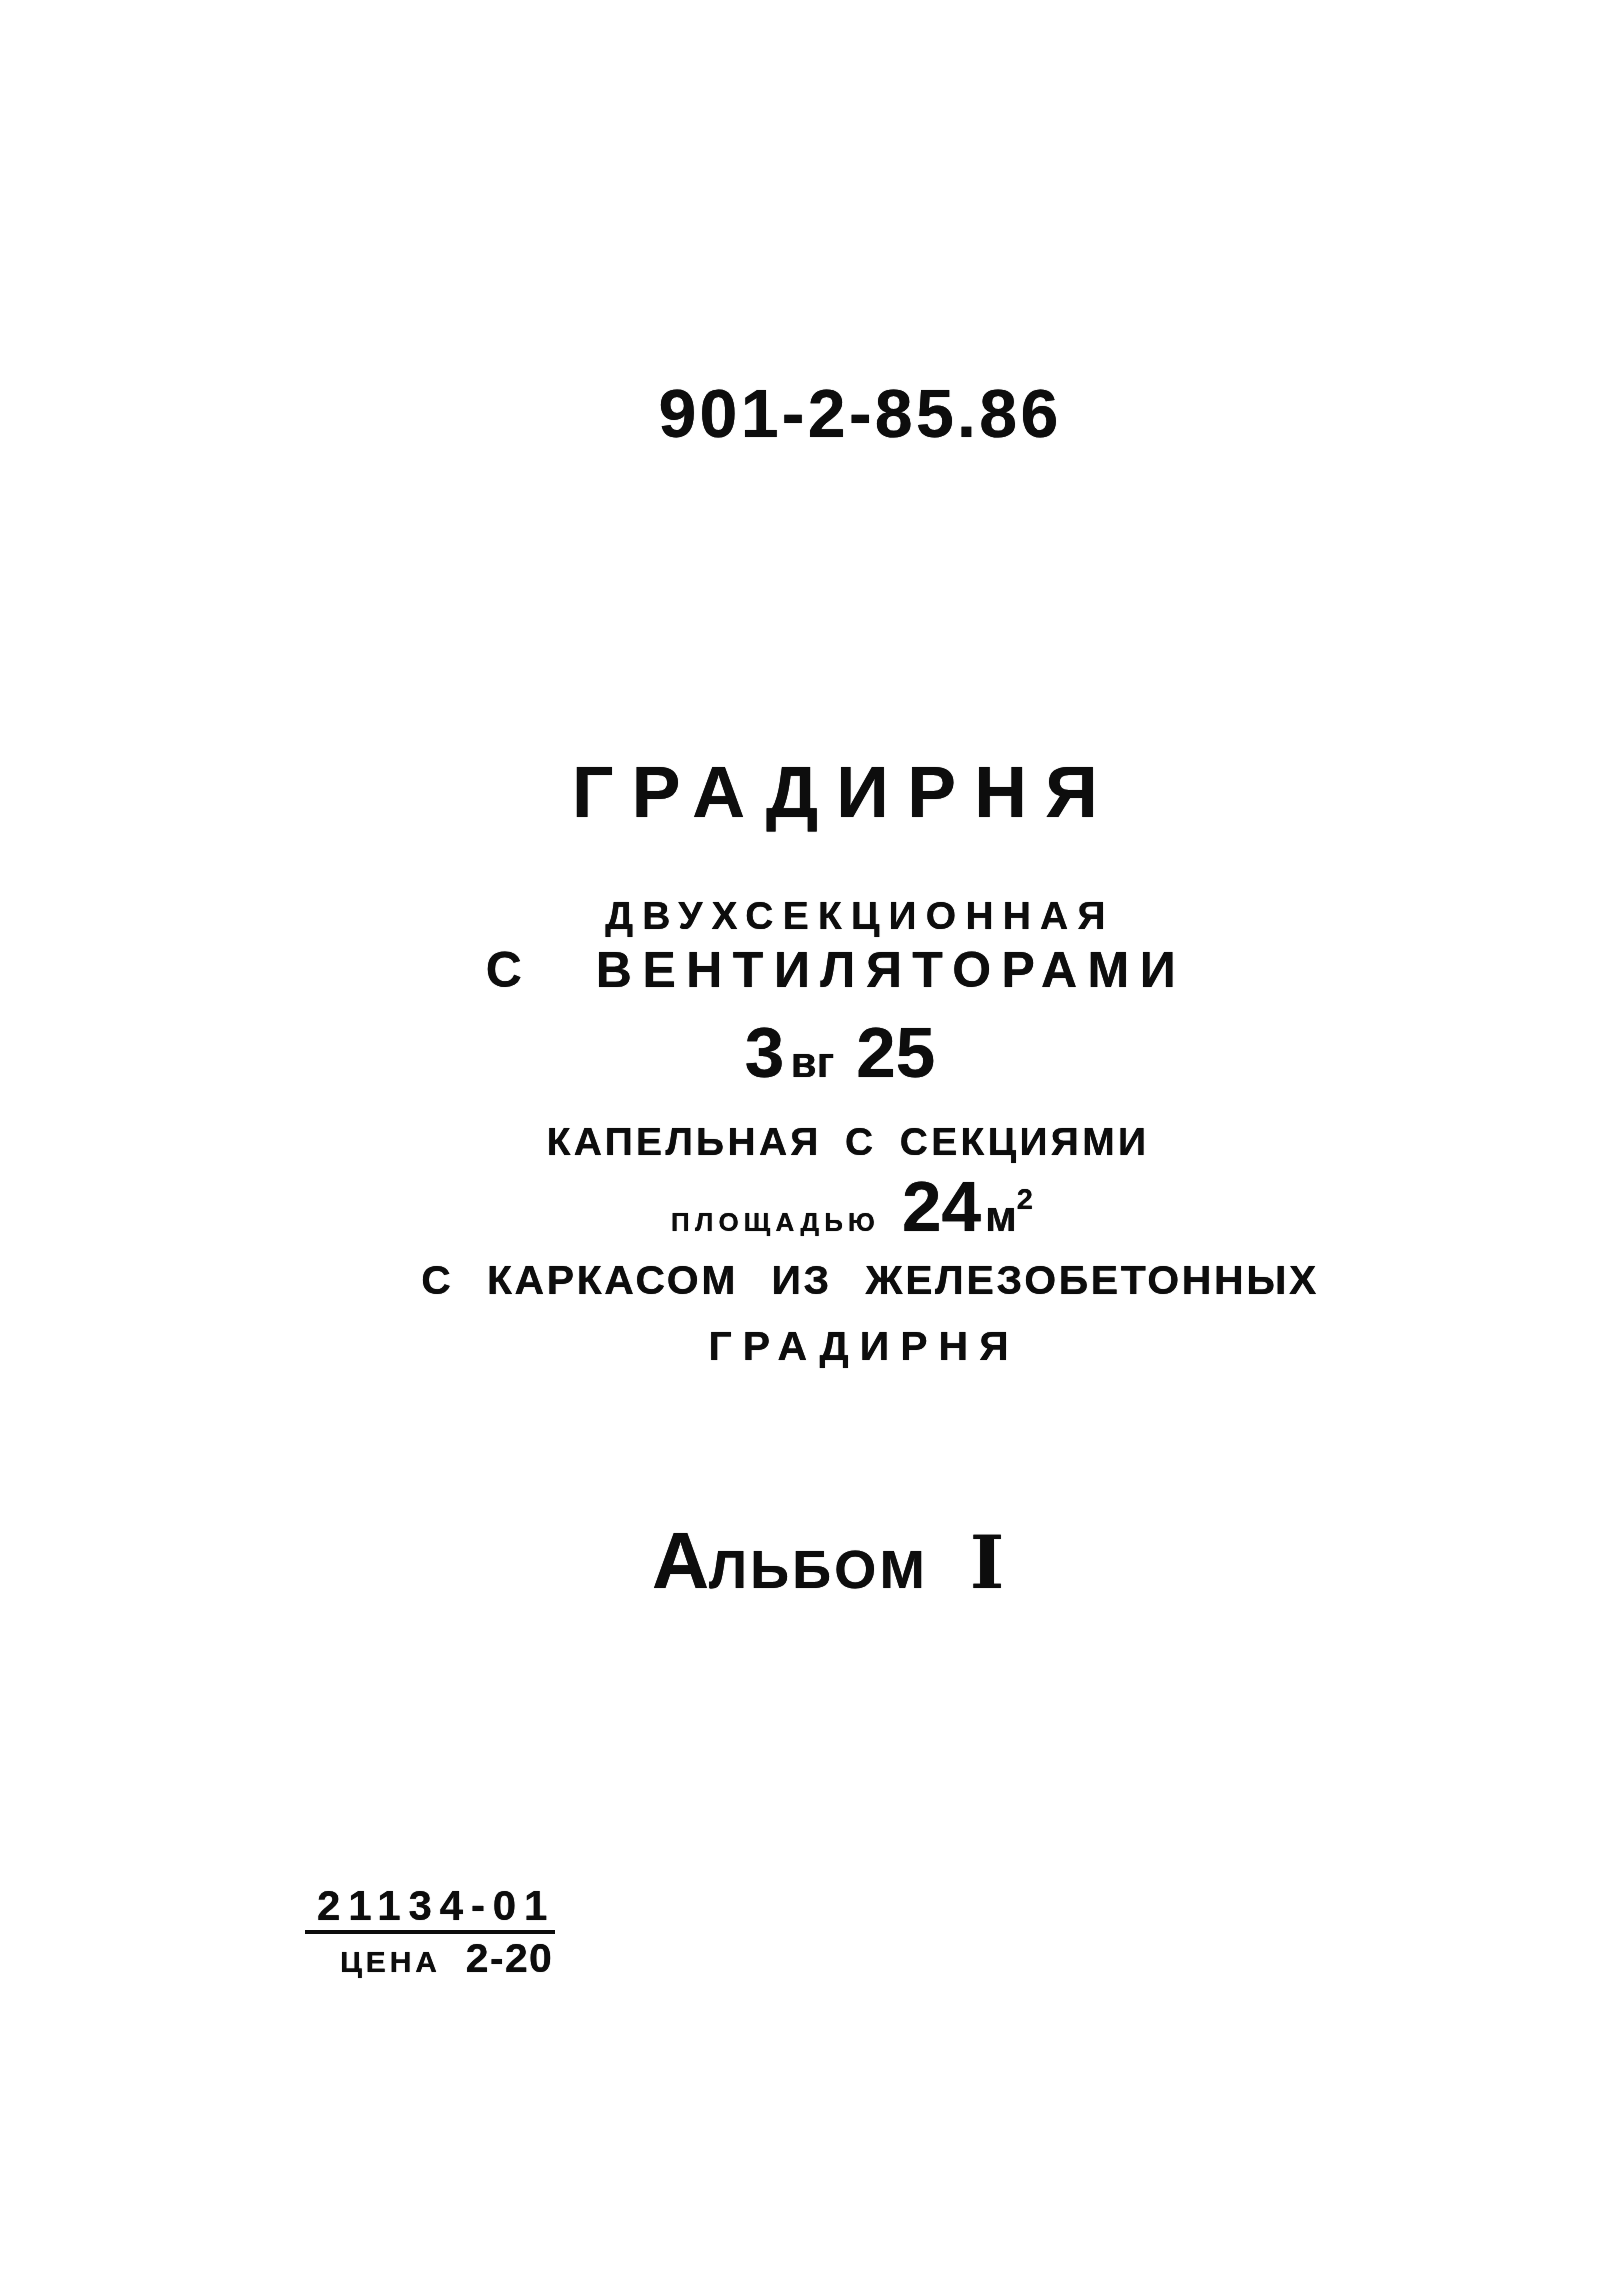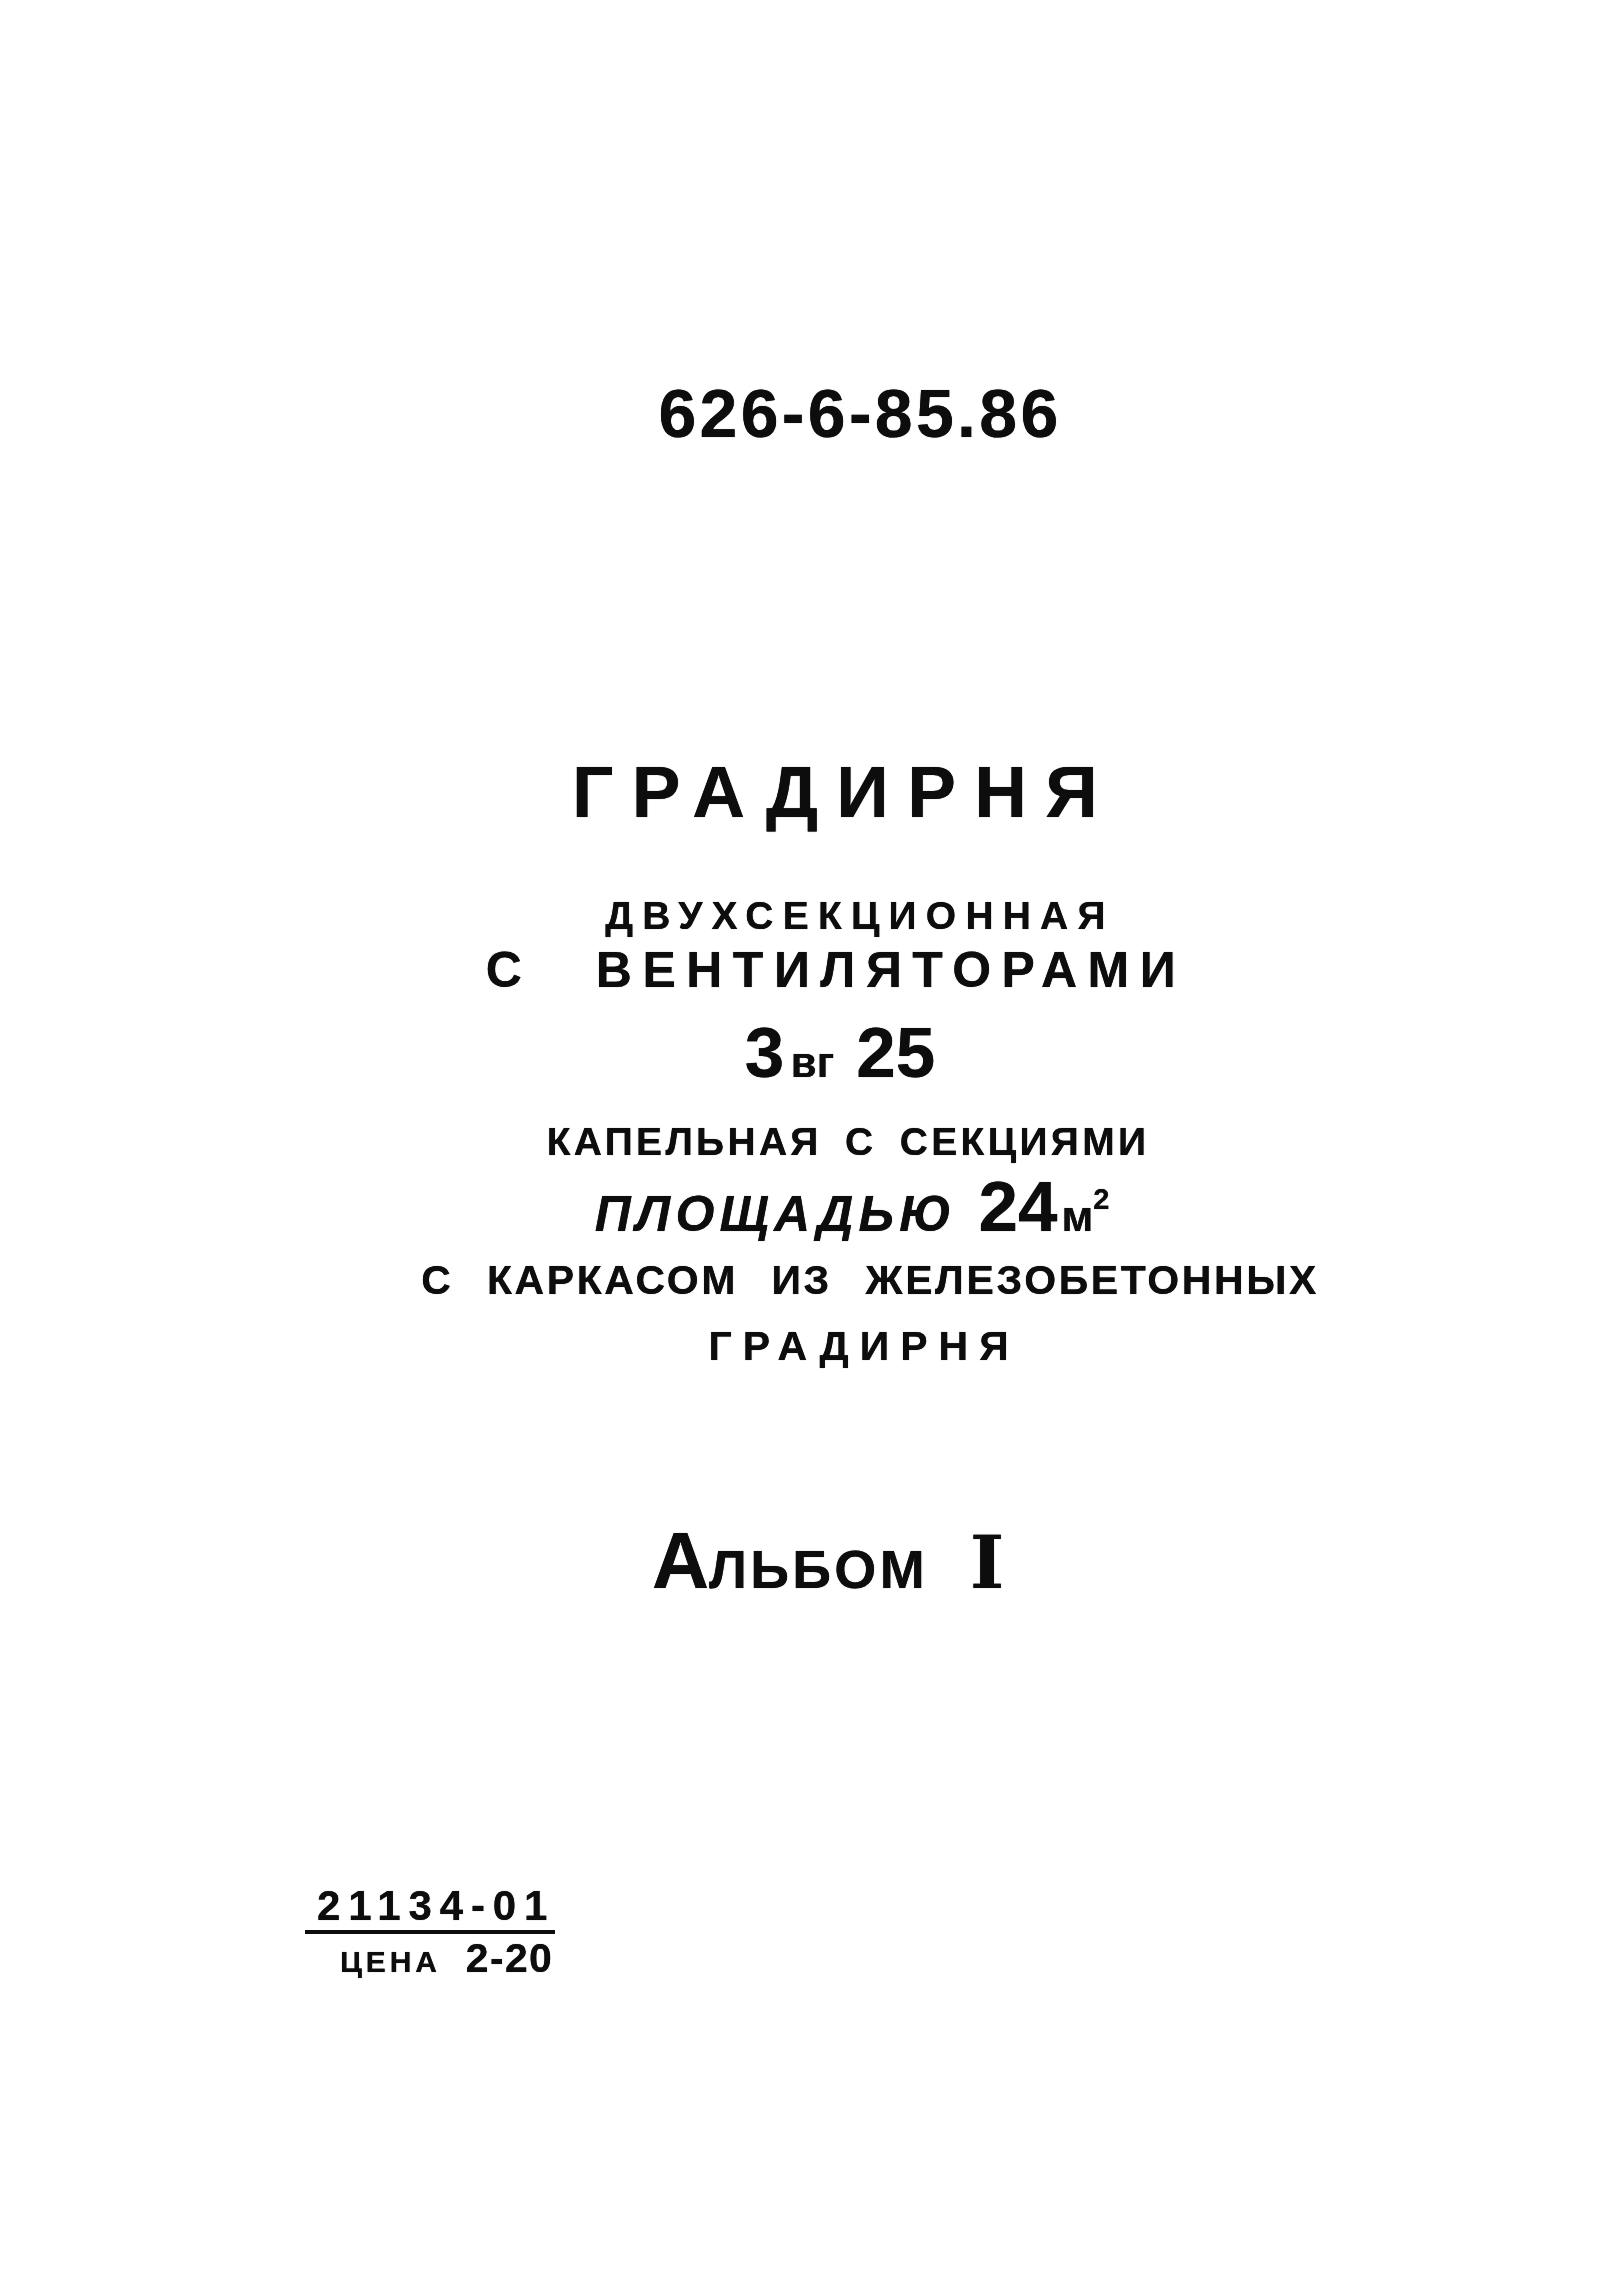--- a/index.html
+++ b/index.html
@@ -35,21 +35,21 @@
   .line-sections   { top: 872px; left: 860px; font-size: 39px;  letter-spacing: 9.2px; margin-top: 24px; }
   .line-fans       { top: 945px; left: 836px; font-size: 50px;  letter-spacing: 10.5px; word-spacing: 39px; }
 
   .fan-model       { top: 1017px; left: 840px; font-size: 71px; }
   .fan-model .mid  { font-size: 42px; margin-left: 6.5px; }
   .fan-model .num  { margin-left: 22px; }
 
   .line-type       { top: 1122px; left: 848px; font-size: 39px;  letter-spacing: 3.3px;  word-spacing: 9.2px; }
 
   .area-line        { top: 1171px; left: 852px; font-size: 71px; }
-  .area-line .lbl   { font-size: 50px; letter-spacing: 5.2px; font-style: italic; }
+  .area-line .lbl   { font-size: 26px; letter-spacing: 5.2px; }
   .area-line .val   { margin-left: 22px; }
   .area-line .unit  { font-size: 43px; margin-left: 3.9px; }
   .area-line .sup   { font-size: 29px; position: relative; top: -22px; }
 
   .frame-line-1    { top: 1260px; left: 870px; font-size: 41px; letter-spacing: 2.6px;  word-spacing: 19.6px; }
   .frame-line-2    { top: 1326px; left: 864px; font-size: 41px; letter-spacing: 11px; }
 
   
   .album           { top: 1521px; left: 828px; font-size: 79px; }
   .album .rest     { font-size: 54px; letter-spacing: 3.3px; }
@@ -61,21 +61,21 @@
   .price-line      { top: 1938px; left: 340px; font-size: 41px; letter-spacing: 1.3px; }
   .price-line .lbl { font-size: 30px; letter-spacing: 3.9px; }
   .price-line .val { margin-left: 25px; }
 </style>
 </head>
 <body>
 
 <div class="page">
 
 
-  <div class="line centered project-number">626-6-85.86</div>
+  <div class="line centered project-number">901-2-85.86</div>
 
   <div class="line centered main-title">ГРАДИРНЯ</div>
 
   <div class="line centered line-sections">ДВУХСЕКЦИОННАЯ</div>
 
   <div class="line centered line-fans">С ВЕНТИЛЯТОРАМИ</div>
 
   <div class="line centered fan-model">
     <span class="big">3</span><span class="mid">вг</span><span class="num">25</span>
   </div>

